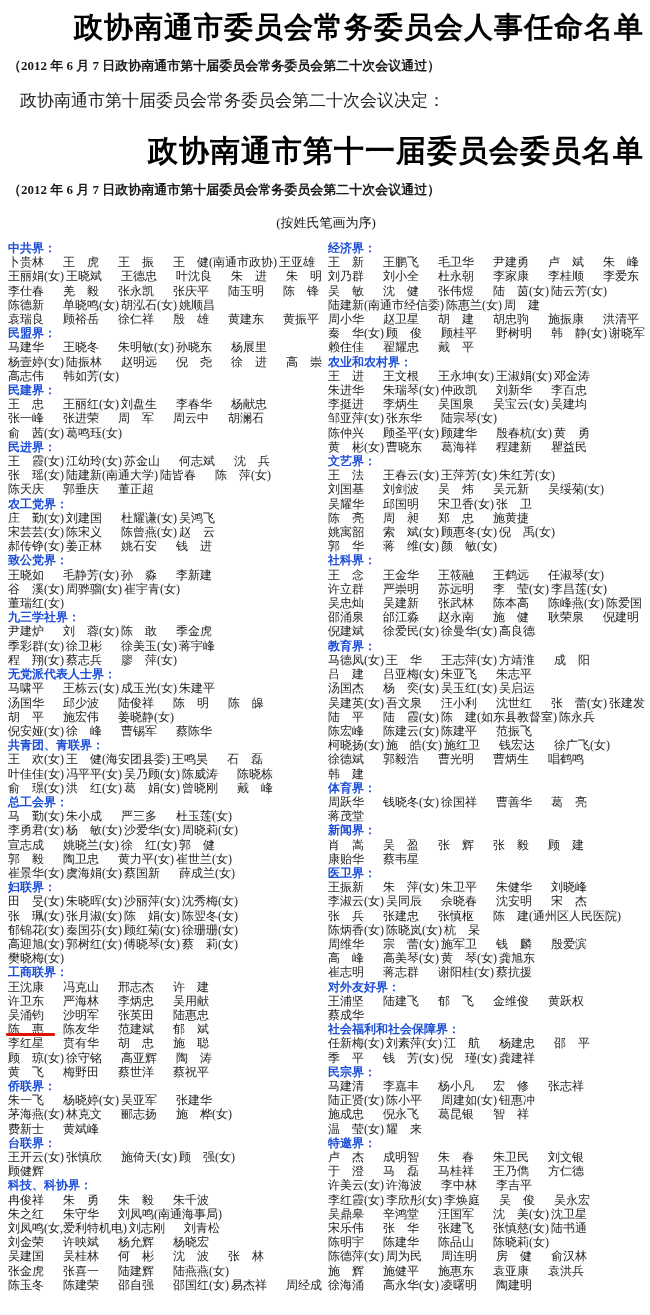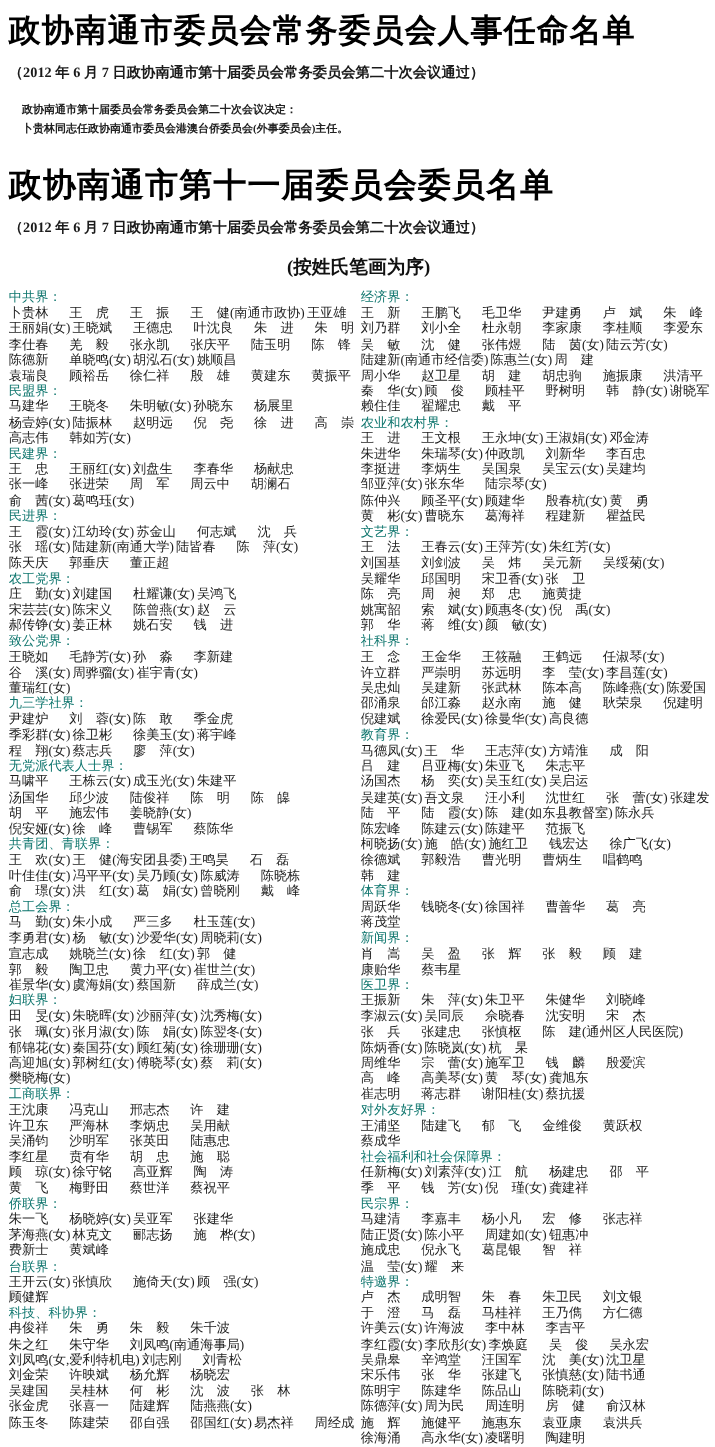--- a/index.html
+++ b/index.html
@@ -1,45 +1,44 @@
 <!DOCTYPE html>
 <html style="--hl-color: #e30f00;"><head>
 <meta charset="utf-8">
 <style>
   html,body{margin:0;padding:0;background:#ffffff;}
   body{width:650px;font-family:"Liberation Serif","DejaVu Serif",serif;color:#131313;}
   .page{width:650px;min-height:1315px;padding:6px 6px 10px 8px;box-sizing:border-box;background:#fff;}
-  .title{margin:2px 0 0 0;text-align:left;font-family:"Liberation Sans","DejaVu Sans",sans-serif;
+  .title{margin:2px 0 0 0;text-align:right;font-family:"Liberation Sans","DejaVu Sans",sans-serif;
          font-weight:900;font-size:29px;letter-spacing:1px;color:#000;}
   .title2{margin-top:22px;font-size:30px;}
   .subtitle{margin:9px 0 0 0;text-align:left;font-size:13px;font-weight:700;color:#1a1a1a;}
-  .decision{margin:17px 0 0 12px;font-size:10px;line-height:17px;color:#222;font-weight:bold;}
+  .decision{margin:17px 0 0 12px;font-size:17px;line-height:17px;color:#222;}
   .decision p{margin:0;}
-  .order-note{margin:15px 0 0 0;text-align:center;font-size:17px;font-weight:700;color:#111;}
+  .order-note{margin:15px 0 0 0;text-align:center;font-size:13px;font-weight:400;color:#111;}
   .columns{display:flex;margin-top:9px;align-items:flex-start;}
   .col{box-sizing:border-box;}
   .col-left{width:317px;flex:none;}
   .col-right{flex:1;min-width:0;padding-left:3px;}
-  .section-header{font-family:"Liberation Sans","DejaVu Sans",sans-serif;font-weight:400;
-                  font-size:12px;line-height:14.2px;color:#0f766e;}
+  .section-header{font-family:"Liberation Sans","DejaVu Sans",sans-serif;font-weight:700;
+                  font-size:12px;line-height:14.2px;color:#1d4ed8;}
   .row{display:flex;flex-wrap:nowrap;font-size:12px;line-height:14.2px;color:#1c1c1c;}
   .name{flex:0 0 auto;min-width:53px;padding-right:2px;white-space:nowrap;}
   .name.hl{position:relative;}
   .name.hl::after{content:"";position:absolute;left:-2px;right:8px;bottom:0px;height:3px;
                   background:var(--hl-color,#e30f00);border-radius:1px;}
 </style>
 </head>
 <body>
 
 <div class="page">
   <h1 class="title">政协南通市委员会常务委员会人事任命名单</h1>
   <p class="subtitle">（2012 年 6 月 7 日政协南通市第十届委员会常务委员会第二十次会议通过）</p>
   <div class="decision">
     <p>政协南通市第十届委员会常务委员会第二十次会议决定：</p>
-    <p>卜贵林同志任政协南通市委员会港澳台侨委员会(外事委员会)主任。</p>
   </div>
   <h1 class="title title2">政协南通市第十一届委员会委员名单</h1>
   <p class="subtitle">（2012 年 6 月 7 日政协南通市第十届委员会常务委员会第二十次会议通过）</p>
   <p class="order-note">(按姓氏笔画为序)</p>
   <div class="columns">
     <div class="col col-left" id="col-left">
         <div class="section">
           <div class="section-header">中共界：</div>
           <div class="row">
             <span class="name">卜贵林</span>
@@ -328,20 +327,26 @@
             <span class="name">李炳忠</span>
             <span class="name">吴用献</span>
           </div>
           <div class="row">
             <span class="name">吴涌钧</span>
             <span class="name">沙明军</span>
             <span class="name">张英田</span>
             <span class="name">陆惠忠</span>
           </div>
           <div class="row">
+            <span class="name hl">陈　惠</span>
+            <span class="name">陈友华</span>
+            <span class="name">范建斌</span>
+            <span class="name">郁　斌</span>
+          </div>
+          <div class="row">
             <span class="name">李红星</span>
             <span class="name">贲有华</span>
             <span class="name">胡　忠</span>
             <span class="name">施　聪</span>
           </div>
           <div class="row">
             <span class="name">顾　琼(女)</span>
             <span class="name">徐守铭</span>
             <span class="name">高亚辉</span>
             <span class="name">陶　涛</span>

